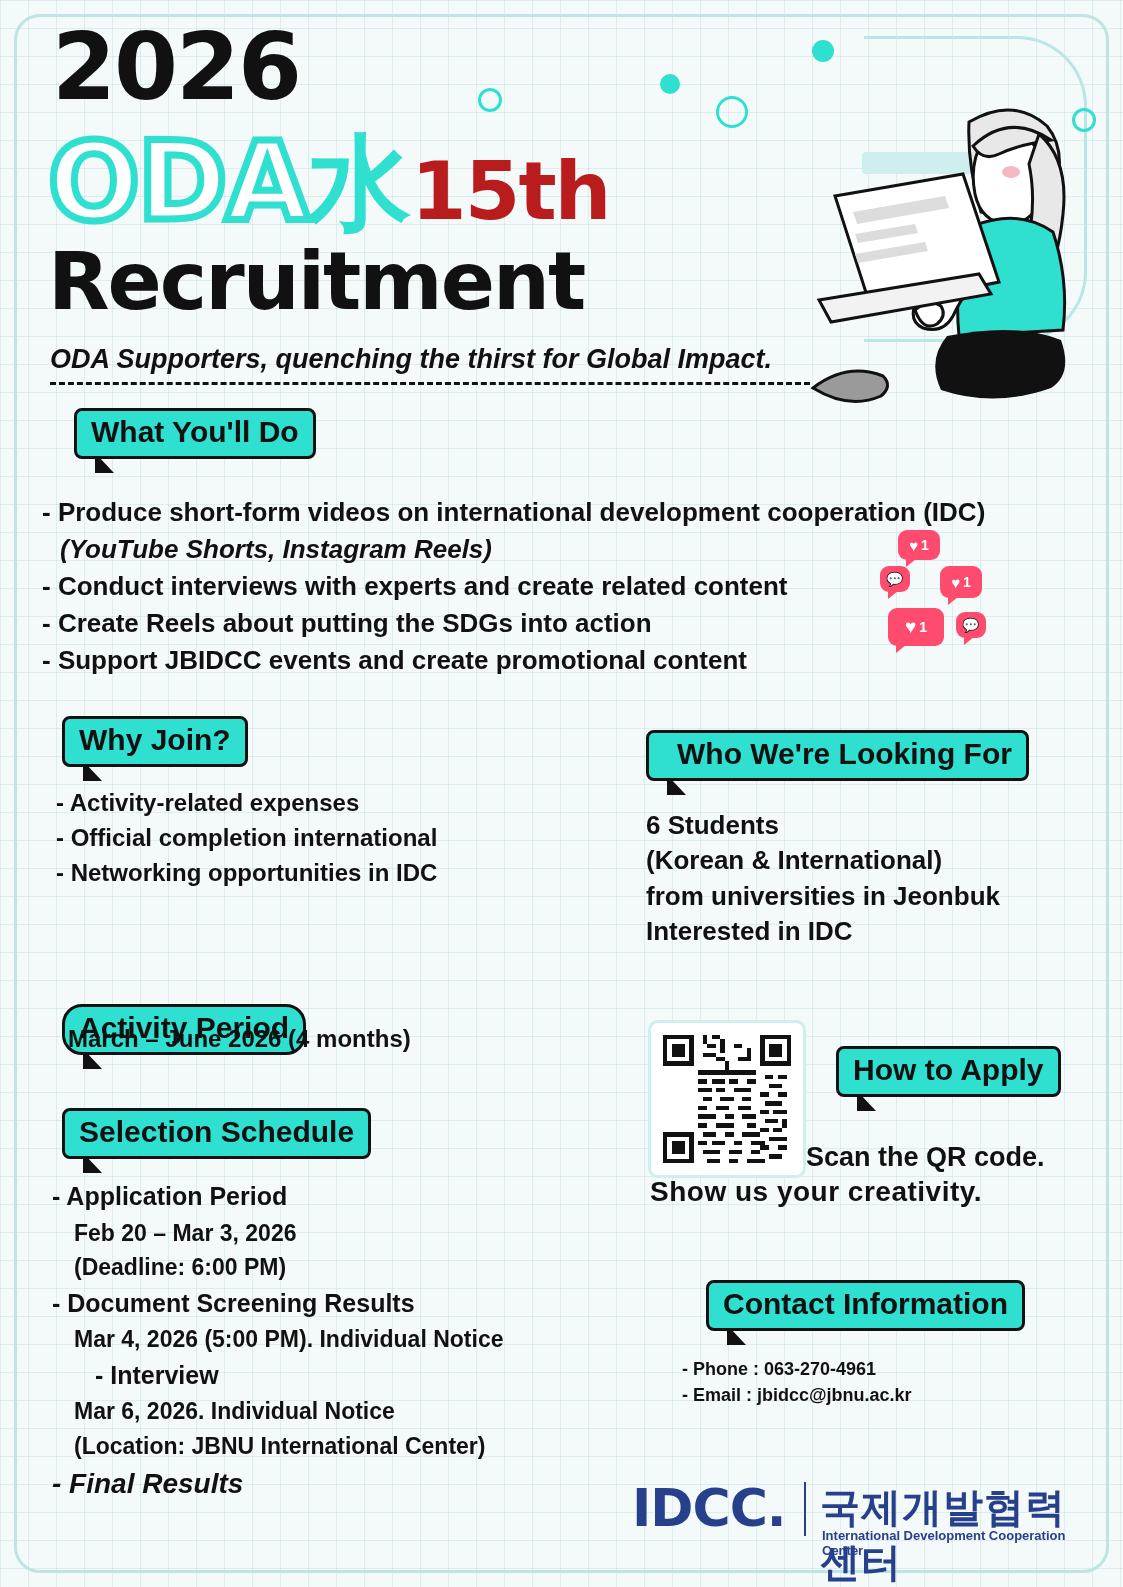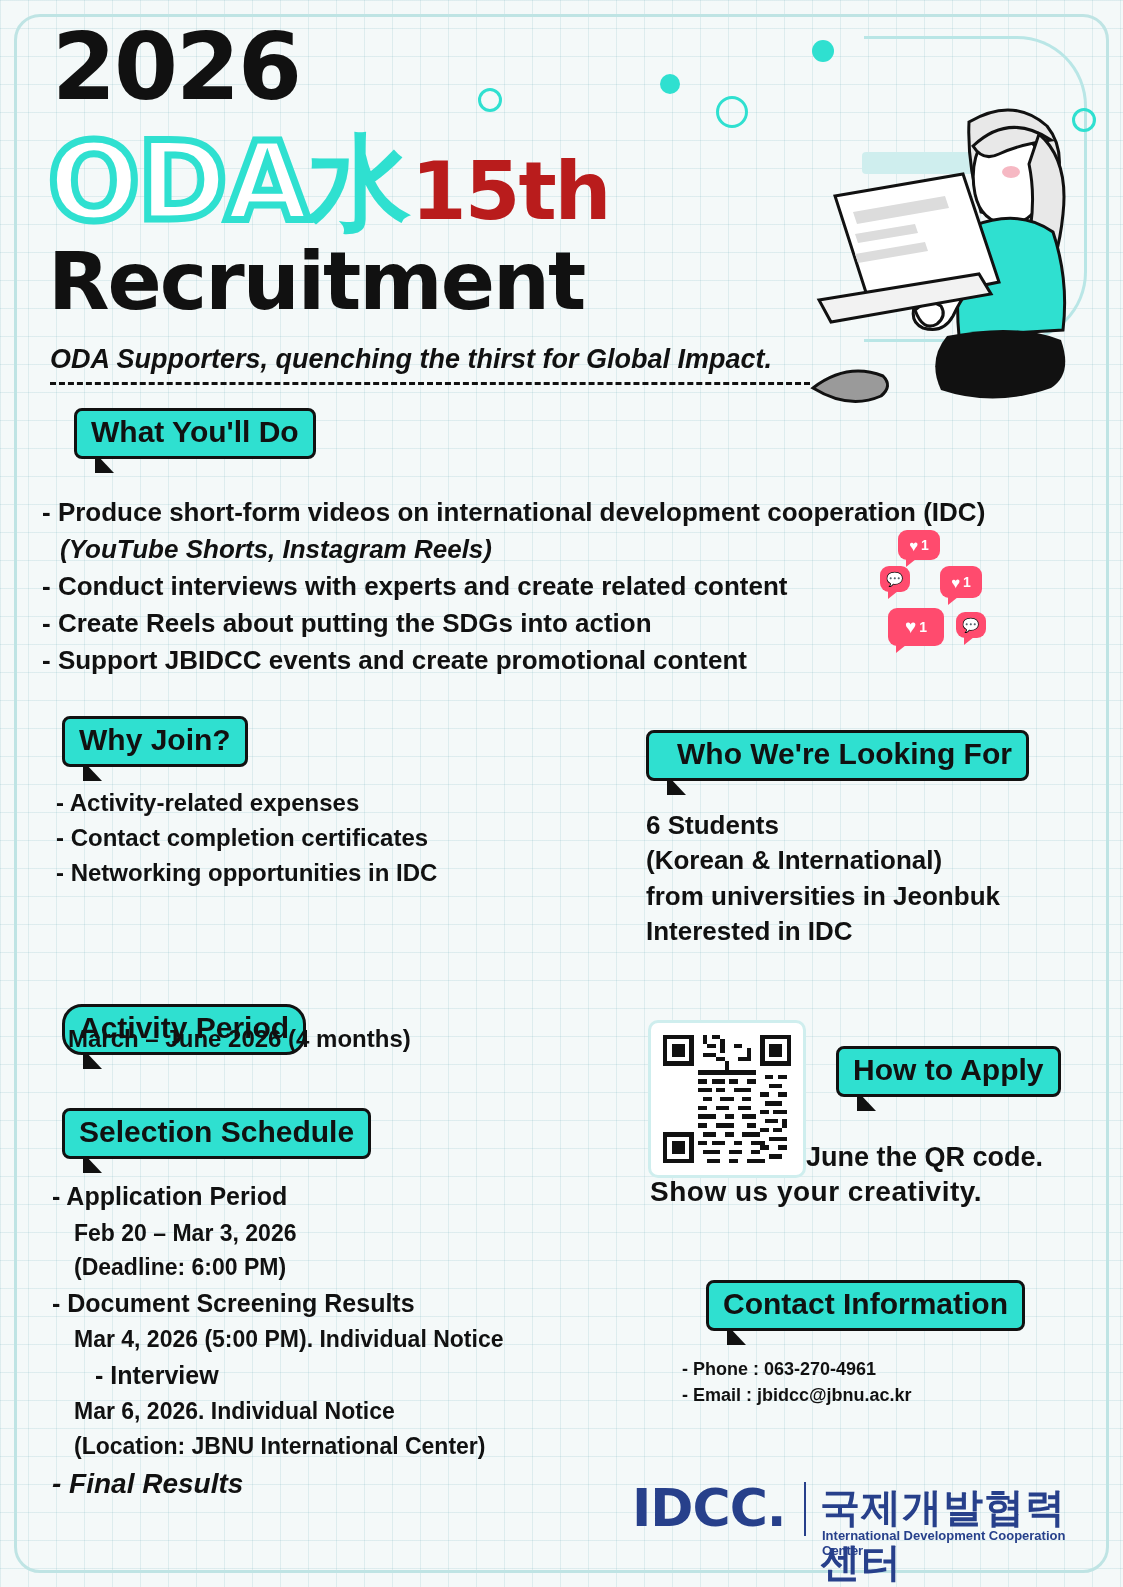--- a/index.html
+++ b/index.html
@@ -229,21 +229,21 @@
     <div class="chip" style="left:8px;top:78px;width:56px;height:38px;">
         <span class="hrt" style="font-size:19px;">♥</span>
         <span>1</span>
       </div>
     <div class="chip" style="left:76px;top:82px;width:30px;height:26px;">💬</div>
   </div>
 
   <div class="tag" style="left:62px;top:716px;">Why Join?</div>
   <div class="body-text t25" style="left:56px;top:786px;width:540px;">
     <div>- Activity-related expenses</div>
-    <div>- Contact completion certificates</div>
+    <div>- Official completion international</div>
     <div>- Networking opportunities in IDC</div>
   </div>
 
   <div class="tag" style="left:646px;top:730px;padding-left:28px;">Who We're Looking For</div>
   <div class="body-text t28" style="left:646px;top:808px;width:440px;line-height:1.36;">
     <div>6 Students</div>
     <div>(Korean &amp; International)</div>
     <div>from universities in Jeonbuk</div>
     <div>Interested in IDC</div>
   </div>
@@ -348,21 +348,21 @@
           <rect x="24" y="27" width="3" height="1"></rect>
         <rect x="14" y="6" width="1" height="2"></rect>
           <rect x="17" y="5" width="2" height="1"></rect>
         <rect x="19" y="3" width="1" height="3"></rect>
           <rect x="16" y="2" width="2" height="1"></rect>
       </g>
     </svg>
   </div>
 
   <div class="tag" style="left:836px;top:1046px;">How to Apply</div>
-  <div class="body-text" style="left:806px;top:1142px;font-size:27px;">June the QR code.</div>
+  <div class="body-text" style="left:806px;top:1142px;font-size:27px;">Scan the QR code.</div>
   <div class="body-text" style="left:650px;top:1176px;font-size:28px;letter-spacing:0.5px;">Show us your creativity.</div>
 
   <div class="tag" style="left:706px;top:1280px;">Contact Information</div>
   <div class="body-text" style="left:682px;top:1356px;font-size:18px;line-height:1.45;">
     <div>- Phone : 063-270-4961</div>
     <div>- Email : jbidcc@jbnu.ac.kr</div>
   </div>
 
   <div class="logo">
     <div class="logo-id">IDCC.</div>

